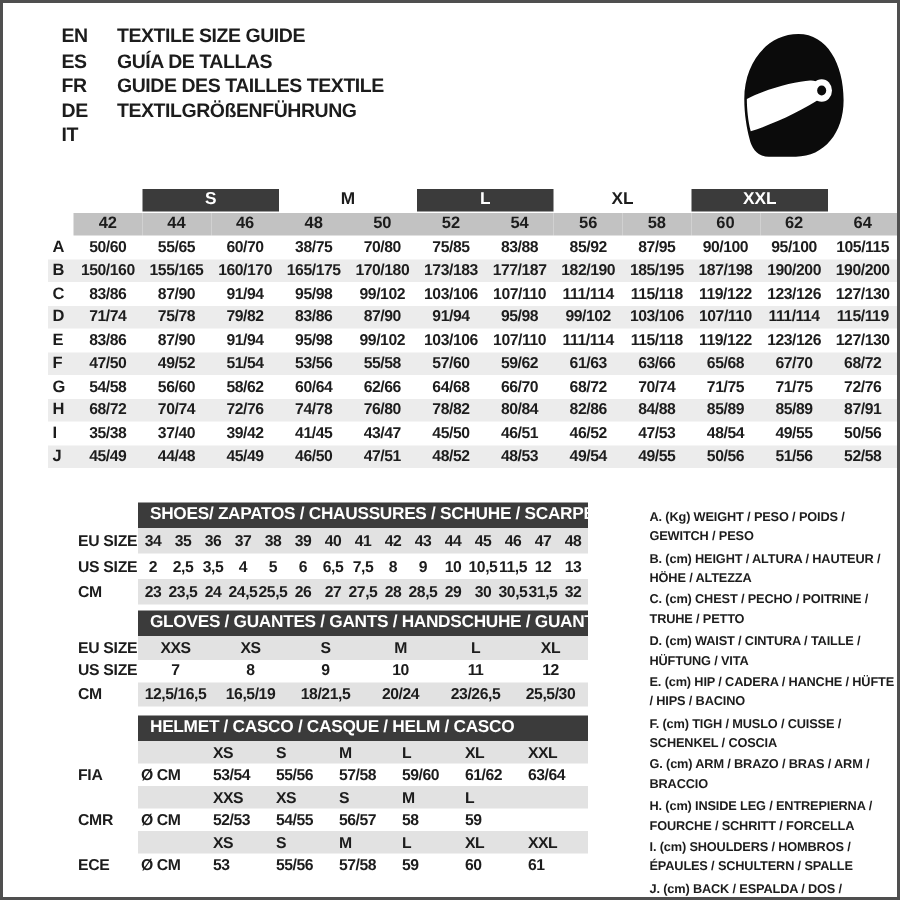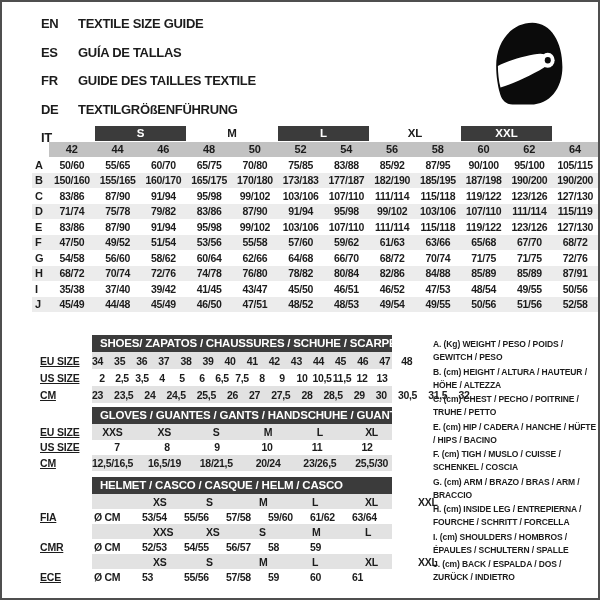--- a/index.html
+++ b/index.html
@@ -2,21 +2,21 @@
 <html><head>
 <meta charset="utf-8">
 <style>
   html,body{margin:0;padding:0;background:#fff;}
   .page{position:relative;width:600px;height:600px;background:#fff;border:2px solid #4f4f4f;
         box-sizing:border-box;font-family:"Liberation Sans",sans-serif;color:#1c1c1c;overflow:hidden;}
   .page *{box-sizing:border-box;}
 
   
   .langs{position:absolute;left:39px;top:15px;display:grid;grid-template-columns:37px auto;
-         row-gap:15px;font-weight:bold;font-size:13px;letter-spacing:-0.3px;line-height:13.5px;}
+         row-gap:3px;font-weight:bold;font-size:13px;letter-spacing:-0.3px;line-height:13.5px;}
 
   .helmet-icon{position:absolute;left:483px;top:16px;width:86px;height:94px;}
 
   
   .main-table{position:absolute;left:30px;top:123px;width:566px;}
   .mt-row{display:grid;grid-template-columns:17px repeat(12,1fr);align-items:center;}
   .mt-group-row{height:17px;}
   .mt-group{height:15px;line-height:15px;text-align:center;font-weight:bold;font-size:11.5px;}
   .mt-group.dark{background:#3b3b3b;color:#fff;}
   .mt-sizes-row{height:15px;}
@@ -27,26 +27,26 @@
   .mt-sizes-row .mt-cell{font-size:11px;letter-spacing:0;}
   .row-label{text-align:left;padding-left:3px;font-size:11px;}
 
   
   .small-table{position:absolute;left:90px;width:300px;}
   .bar{background:#3b3b3b;color:#fff;height:17px;line-height:17px;font-weight:bold;
        font-size:11.5px;padding-left:8px;letter-spacing:-0.2px;white-space:nowrap;}
   .st-row{display:grid;grid-template-columns:repeat(15,1fr);height:17px;align-items:center;}
   .gl-row{display:grid;grid-template-columns:repeat(6,1fr);height:15.5px;align-items:center;}
   .hm-row{display:grid;grid-template-columns:48px repeat(6,42px);height:15px;align-items:center;}
-  .gray{background:#e2e2e2;gap:11px;}
+  .gray{background:#e2e2e2;}
   .s-cell{font-weight:bold;font-size:10.5px;text-align:center;letter-spacing:-0.3px;white-space:nowrap;}
   .hm-row .s-cell{text-align:left;padding-left:2px;}
 
-  .side-label{position:absolute;left:38px;font-weight:bold;font-size:10.5px;line-height:16px;
-              letter-spacing:-0.2px;white-space:nowrap;text-decoration:underline;}
+  .side-label{position:absolute;left:50px;font-weight:bold;font-size:10.5px;line-height:16px;
+              letter-spacing:-0.2px;white-space:nowrap;}
 
   
   .legend{position:absolute;left:399px;top:336px;width:197px;}
   .legend-item{font-weight:bold;font-size:8.5px;line-height:13px;letter-spacing:-0.1px;margin-bottom:1.5px;margin-left:32px;}
 </style>
 </head>
 <body>
 
 <div class="page">
 
@@ -91,21 +91,21 @@
         <div class="mt-cell size-cell">58</div>
         <div class="mt-cell size-cell">60</div>
         <div class="mt-cell size-cell">62</div>
         <div class="mt-cell size-cell">64</div>
       </div>
       <div class="mt-row mt-data-row">
         <div class="mt-cell row-label">A</div>
         <div class="mt-cell">50/60</div>
         <div class="mt-cell">55/65</div>
         <div class="mt-cell">60/70</div>
-        <div class="mt-cell">65/75</div>
+        <div class="mt-cell">38/75</div>
         <div class="mt-cell">70/80</div>
         <div class="mt-cell">75/85</div>
         <div class="mt-cell">83/88</div>
         <div class="mt-cell">85/92</div>
         <div class="mt-cell">87/95</div>
         <div class="mt-cell">90/100</div>
         <div class="mt-cell">95/100</div>
         <div class="mt-cell">105/115</div>
       </div>
       <div class="mt-row mt-data-row striped">
@@ -398,20 +398,21 @@
           <div class="s-cell">60</div>
           <div class="s-cell">61</div>
         </div>
       </div>
   </div>
 
   <div class="legend">
       <div class="legend-item">A. (Kg) WEIGHT / PESO / POIDS / GEWITCH / PESO</div>
       <div class="legend-item">B. (cm) HEIGHT / ALTURA / HAUTEUR / HÖHE / ALTEZZA</div>
       <div class="legend-item">C. (cm) CHEST / PECHO / POITRINE / TRUHE / PETTO</div>
+      <div class="legend-item">D. (cm) WAIST / CINTURA / TAILLE / HÜFTUNG / VITA</div>
       <div class="legend-item">E. (cm) HIP / CADERA / HANCHE / HÜFTE / HIPS / BACINO</div>
       <div class="legend-item">F. (cm) TIGH / MUSLO / CUISSE / SCHENKEL / COSCIA</div>
       <div class="legend-item">G. (cm) ARM / BRAZO / BRAS / ARM / BRACCIO</div>
       <div class="legend-item">H. (cm) INSIDE LEG / ENTREPIERNA / FOURCHE / SCHRITT / FORCELLA</div>
       <div class="legend-item">I. (cm) SHOULDERS / HOMBROS / ÉPAULES / SCHULTERN / SPALLE</div>
       <div class="legend-item">J. (cm) BACK / ESPALDA / DOS / ZURÜCK / INDIETRO</div>
     </div>
 
 </div>
 

